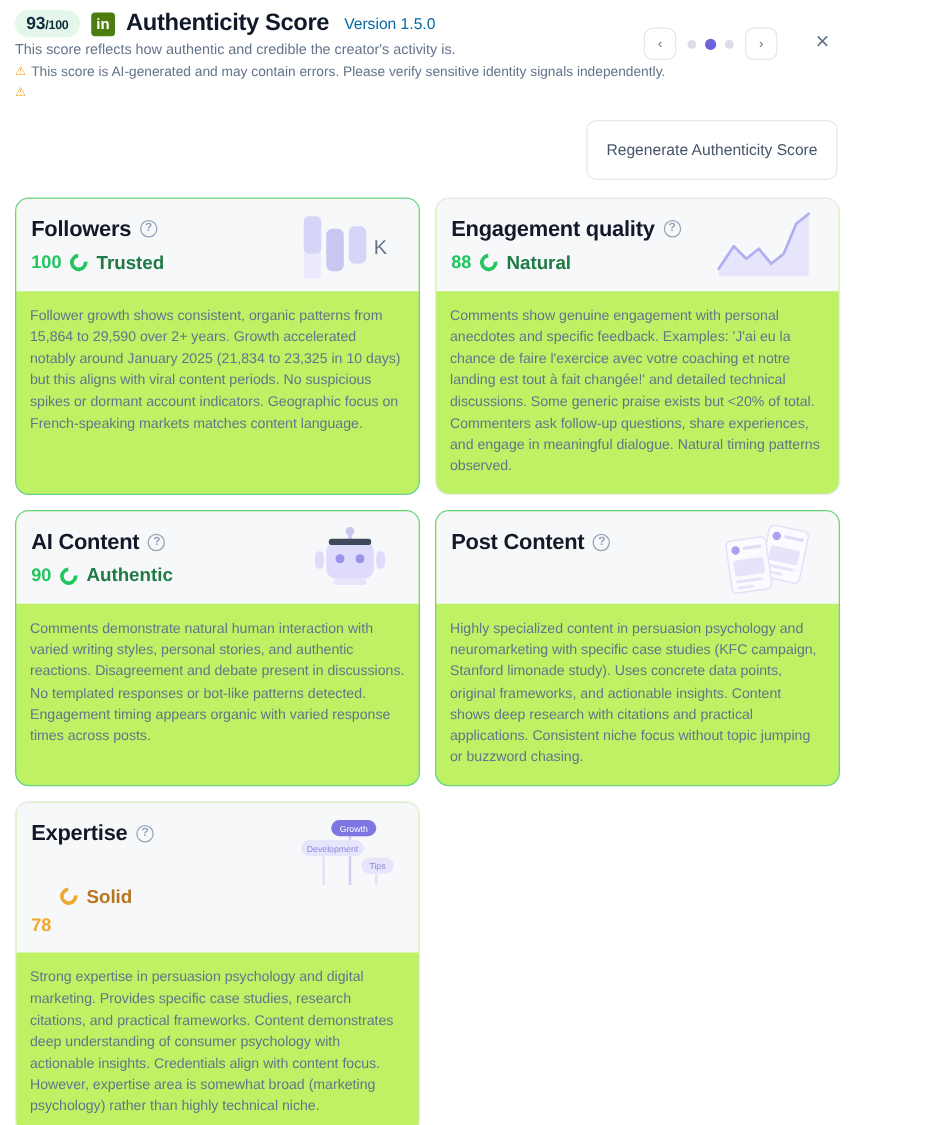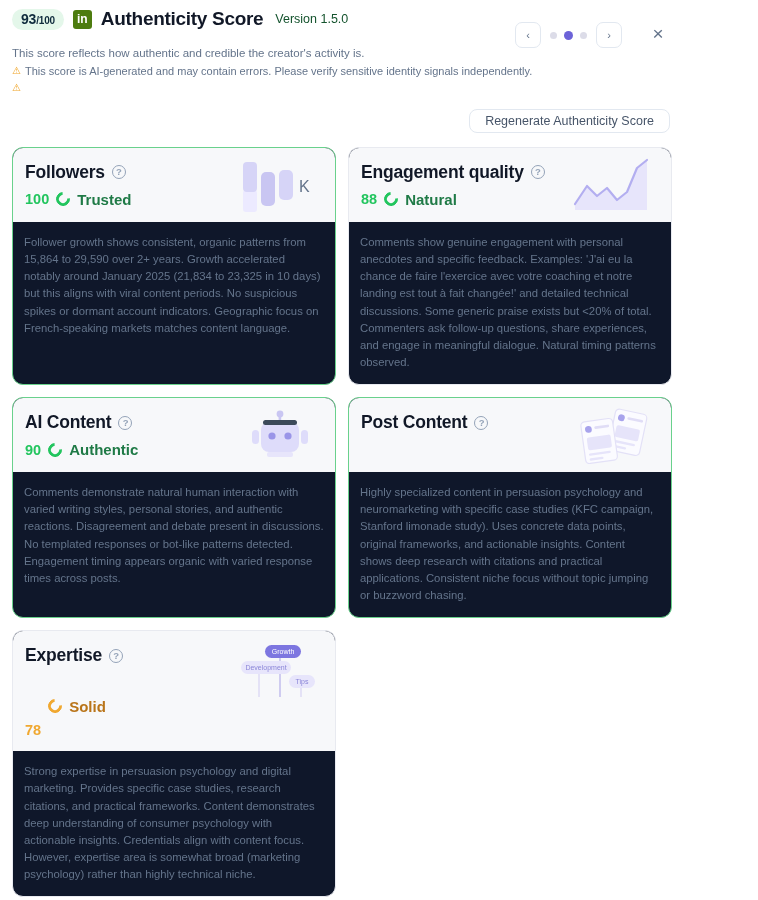--- a/index.html
+++ b/index.html
@@ -20,22 +20,22 @@
     padding: 3px 9px 4px 9px; font-size: 14px; font-weight: 700;
     letter-spacing: -0.2px; line-height: 1;
   }
   .score-pill .den { font-size: 10px; font-weight: 700; }
   .li-icon {
     width: 19px; height: 19px; border-radius: 3px; background: #4d7c0f;
     color: #fff; font-size: 12px; font-weight: 700; line-height: 19px;
     text-align: center; font-family: "Liberation Sans", sans-serif;
   }
   .app-title { font-size: 19px; font-weight: 700; color: #111827; letter-spacing: -0.3px; }
-  .version { font-size: 12.5px; color: #14532d; font-weight: 400; margin-left: 3px; }
-  .subtitle { font-size: 11.5px; color: #64748b; margin-top: 16px; line-height: 1.35; }
+  .version { font-size: 12.5px; color: #0369a1; font-weight: 400; margin-left: 3px; }
+  .subtitle { font-size: 11.5px; color: #64748b; margin-top: 3px; line-height: 1.35; }
   .warn-row { display: flex; align-items: flex-start; gap: 4px; margin-top: 2px; }
   .warn-ico { color: #f0a830; font-size: 10px; line-height: 1.4; }
   .warn-txt { font-size: 11px; color: #64748b; line-height: 1.4; }
 
   
   .pager { position: absolute; right: 62px; top: 22px; display: flex; align-items: center; gap: 9px; }
   .pg-btn {
     width: 26px; height: 26px; border: 1px solid #e2e8f0; border-radius: 7px;
     background: #fff; color: #64748b; font-size: 11px; display: flex;
     align-items: center; justify-content: center; cursor: pointer;
@@ -45,32 +45,32 @@
   .dot.active { width: 9px; height: 9px; background: #6c63d8; }
   .close-btn {
     position: absolute; right: 16px; top: 25px; width: 20px; height: 20px;
     color: #64748b; font-size: 19px; line-height: 18px; text-align: center; cursor: pointer;
   }
 
   
   .actions { display: flex; justify-content: flex-end; gap: 13px; padding: 10px 14px 0 14px; }
   .act-btn {
     border: 1px solid #e2e8f0; border-radius: 8px; background: #fff;
-    padding: 4px 15px; font-size: 12.5px; color: #475569; cursor: pointer;
+    padding: 16px 15px; font-size: 12.5px; color: #475569; cursor: pointer;
     display: flex; align-items: center; gap: 7px; font-family: "Liberation Sans", sans-serif;
   }
 
   
   .grid {
     display: grid; grid-template-columns: 1fr 1fr; gap: 12px;
     padding: 14px 12px 0 12px;
   }
   .card {
     border: 1px solid #e8eaf0; border-radius: 11px; overflow: hidden;
-    background: #0f172a; display: flex; flex-direction: column;
+    background: #bef264; display: flex; flex-direction: column;
   }
   .card.good { border-color: #69d18c; }
   .card-head {
     background: #f7f8fa; padding: 14px 12px 13px 12px; position: relative; min-height: 74px;
   }
   .card-title { font-size: 17.5px; font-weight: 700; color: #111827; letter-spacing: -0.2px;
                 display: flex; align-items: center; gap: 7px; }
   .q-ico {
     width: 14px; height: 14px; border: 1.3px solid #94a3b8; border-radius: 50%;
     color: #94a3b8; font-size: 9.5px; line-height: 12px; text-align: center; font-weight: 700;

